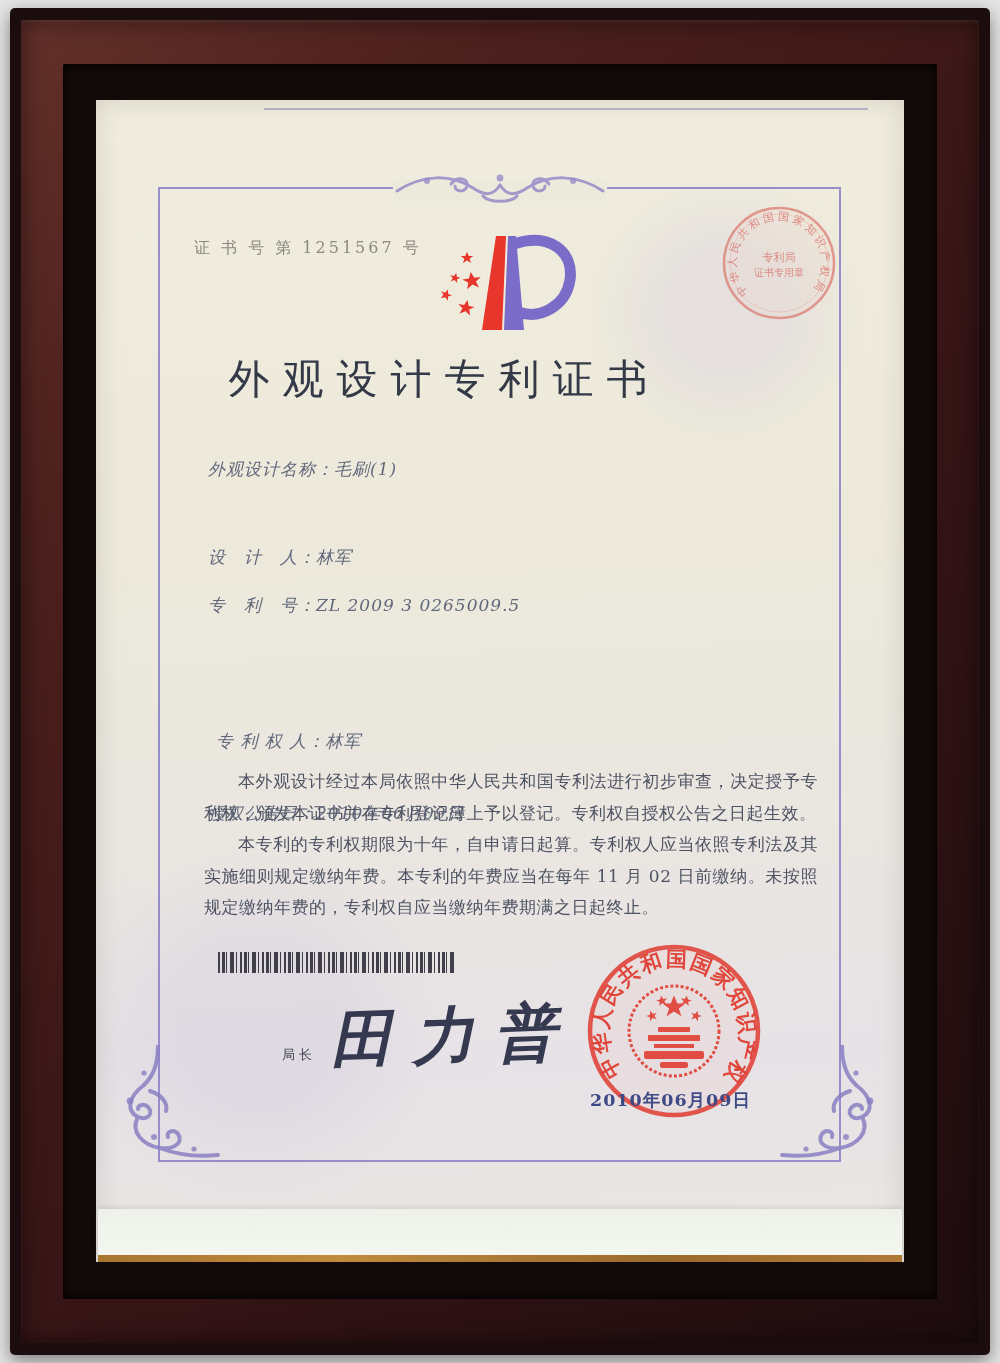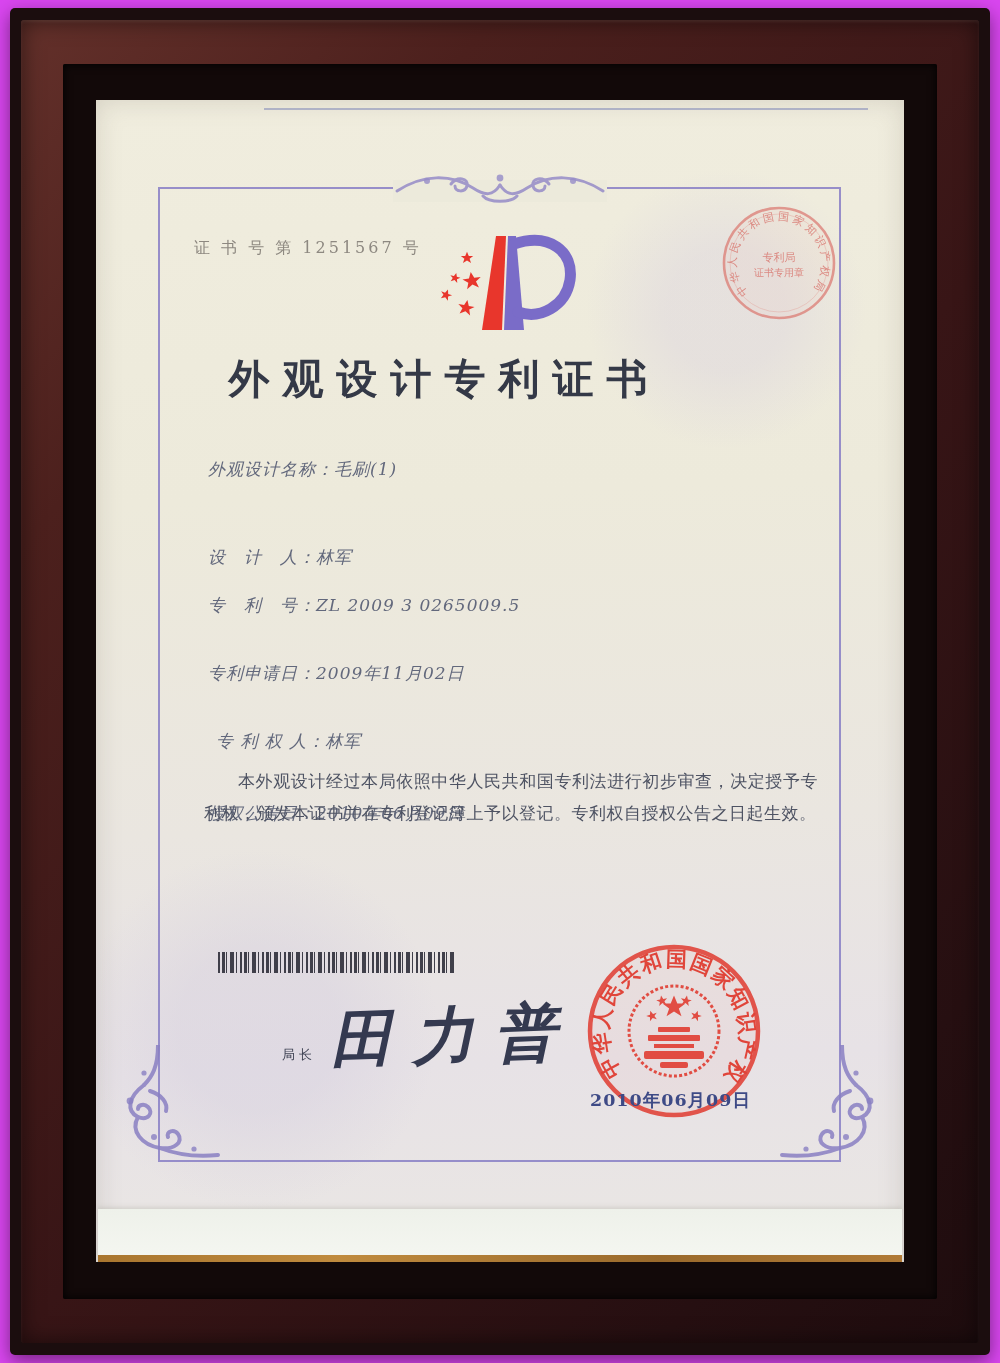--- a/index.html
+++ b/index.html
@@ -1,19 +1,19 @@
 <!DOCTYPE html>
 <html><head>
 <meta charset="utf-8">
 <style>
   * { margin:0; padding:0; box-sizing:border-box; }
   html,body { width:1000px; height:1363px; }
   body { font-family:"DejaVu Serif", serif; background:#fbfbf9; position:relative; overflow:hidden; }
 
-  .photo { position:absolute; inset:0; background:#d946ef; }
+  .photo { position:absolute; inset:0; background:#e5e5e5; }
 
   
   .frame-outer { position:absolute; inset:8px 10px 8px 10px; background:#1b0d0e; border-radius:5px;
     box-shadow:0 6px 18px rgba(0,0,0,.45); }
   .frame-wood { position:absolute; inset:12px 11px 12px 11px; border-radius:3px;
     background:linear-gradient(132deg,#63302a 0%, #4c201d 22%, #381516 55%, #260f11 85%, #1e0c0e 100%);
     box-shadow:inset 0 0 22px rgba(0,0,0,.55), inset 0 2px 3px rgba(255,230,210,.12); }
   .frame-lip { position:absolute; inset:56px 53px 56px 53px; background:#120909; border-radius:2px;
     box-shadow:inset 0 0 10px #000; }
 
@@ -39,21 +39,21 @@
   .flourish { position:absolute; width:112px; height:118px; }
   .flourish.left { left:14px; top:945px; }
   .flourish.right { left:682px; top:945px; transform:scaleX(-1); }
 
   
   .cert-number { position:absolute; left:98px; top:138px; font-size:16px; letter-spacing:3px;
     color:#8d8880; }
   .sipo-logo { position:absolute; left:328px; top:126px; }
   .corner-seal { position:absolute; left:624px; top:104px; opacity:.8; }
   .cert-title { position:absolute; left:62px; top:252px; width:573px; text-align:center;
-    font-size:41px; font-weight:bold; letter-spacing:13px; color:#343947; }
+    font-size:41px; font-weight:normal; letter-spacing:13px; color:#343947; }
 
   
   .field-row { position:absolute; left:112px; font-size:17px; letter-spacing:1px; color:#62687c;
     white-space:nowrap;font-style:italic; }
   .f0 { top:358px; } .f1 { top:446px; } .f2 { top:494px; }
   .f3 { top:562px; } .f4 { top:630px;margin-left:8px; } .f5 { top:702px; }
 
   
   .body-text { position:absolute; left:108px; top:666px; width:614px; }
   .body-text p { font-size:17px; line-height:1.86; text-indent:2em; text-align:justify;
@@ -141,26 +141,26 @@
       </text>
       <text x="0" y="-2" text-anchor="middle" font-size="11" fill="#d8736b">专利局</text>
       <text x="0" y="13" text-anchor="middle" font-size="10" fill="#d8736b">证书专用章</text>
     </svg>
 
     <div class="cert-title">外观设计专利证书</div>
 
     <div class="field-row f0"><span>外观设计名称：</span><span>毛刷(1)</span></div>
     <div class="field-row f1"><span>设　计　人：</span><span>林军</span></div>
     <div class="field-row f2"><span>专　利　号：</span><span>ZL 2009 3 0265009.5</span></div>
-    <div class="field-row f3"><span>专利申请日：</span><span>2009年11月02日</span></div>
     <div class="field-row f4"><span>专 利 权 人：</span><span>林军</span></div>
     <div class="field-row f5"><span>授权公告日：</span><span>2010年06月09日</span></div>
 
     <div class="body-text">
       <p>本外观设计经过本局依照中华人民共和国专利法进行初步审查，决定授予专利权，颁发本证书并在专利登记簿上予以登记。专利权自授权公告之日起生效。</p>
+      <p>本专利的专利权期限为十年，自申请日起算。专利权人应当依照专利法及其实施细则规定缴纳年费。本专利的年费应当在每年 11 月 02 日前缴纳。未按照规定缴纳年费的，专利权自应当缴纳年费期满之日起终止。</p>
     </div>
 
     <div class="barcode"></div>
 
     <div class="signer-title">局长</div>
     <div class="signature">田力普</div>
 
     <svg class="official-seal" width="178" height="178" viewBox="-89 -89 178 178">
       <circle r="84" fill="rgba(230,70,55,0.05)" stroke="#e03428" stroke-width="4.5" opacity="0.9"></circle>
       <defs>

